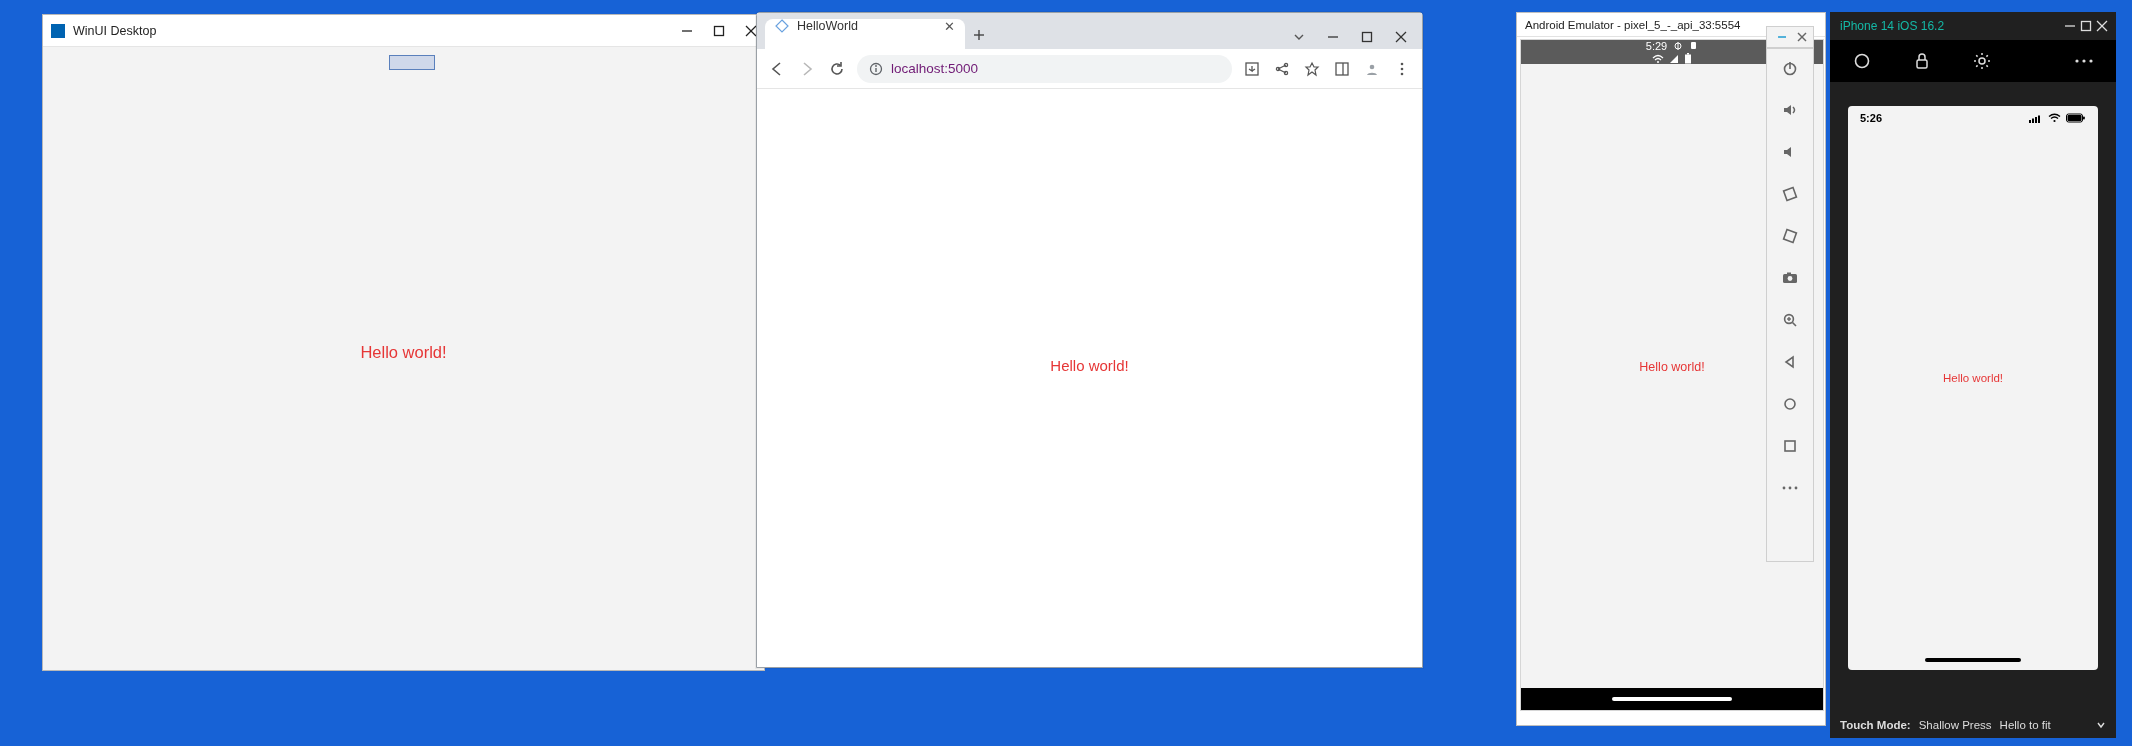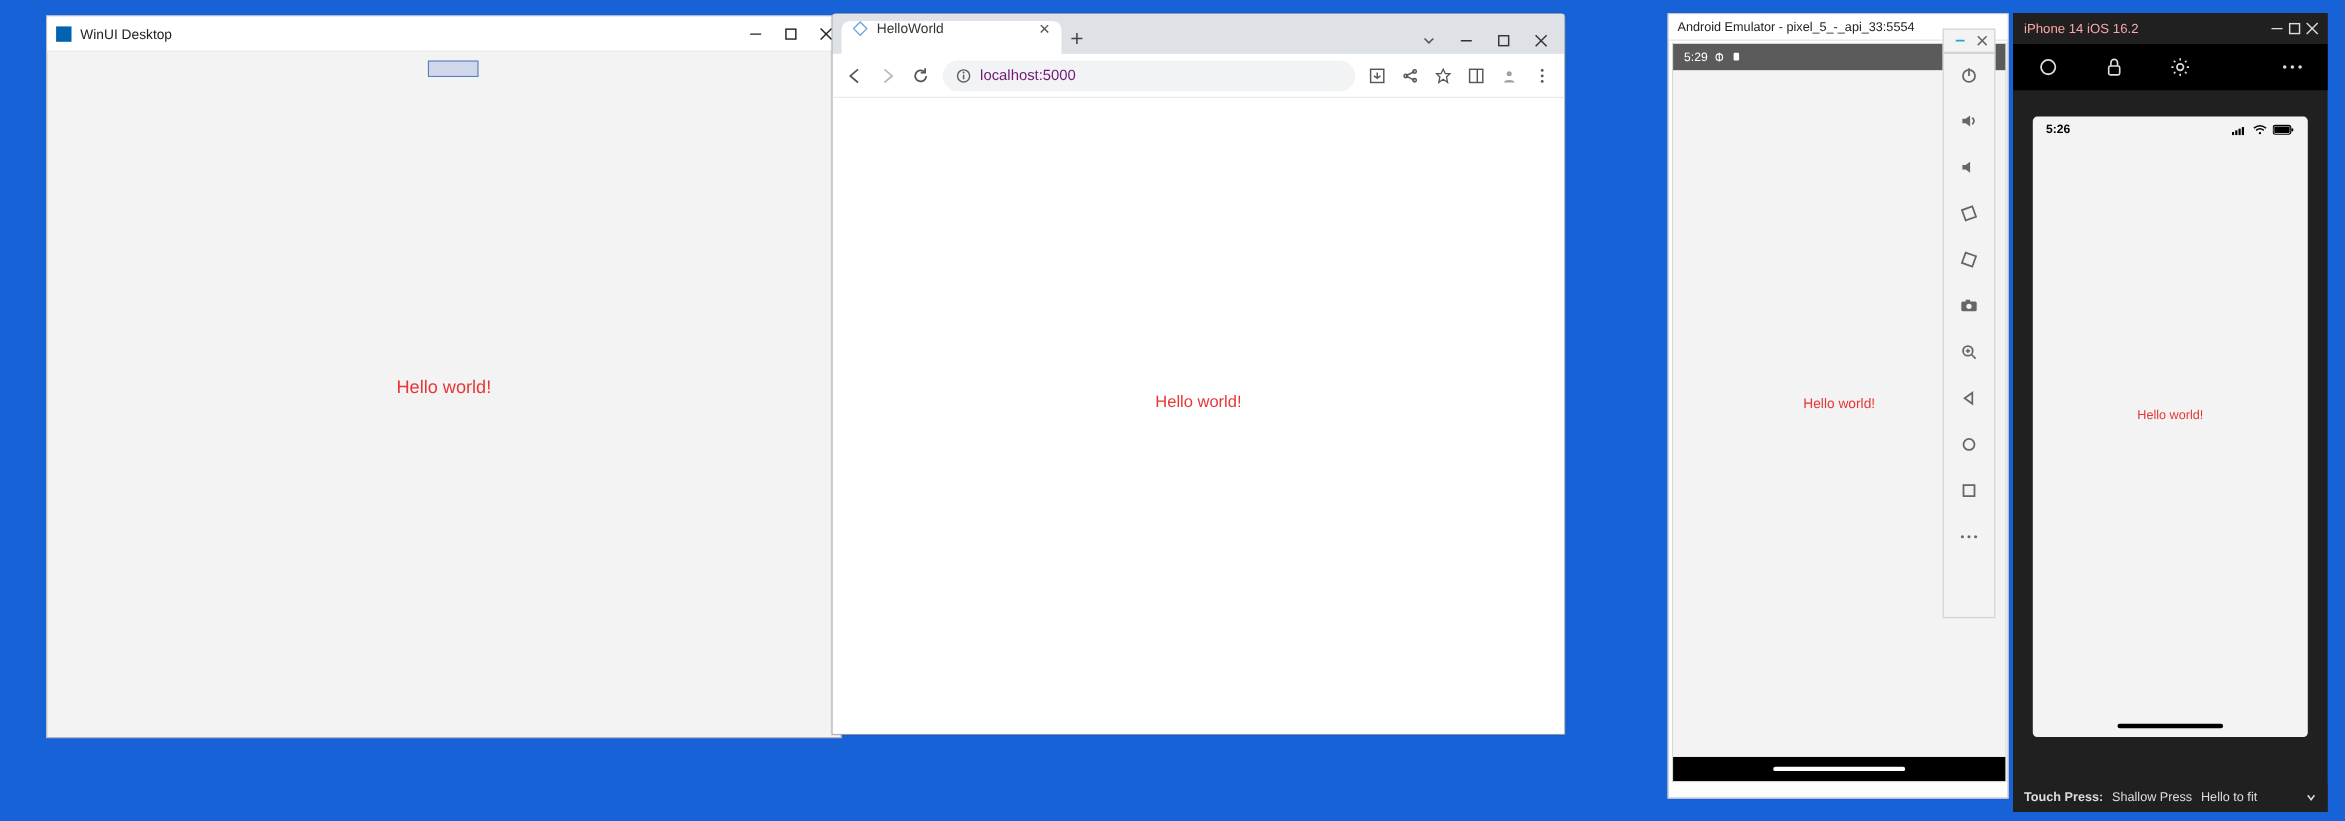--- a/index.html
+++ b/index.html
@@ -76,21 +76,21 @@
     height:24px; background:#fff; border-bottom:1px solid #e2e2e2;
     display:flex; align-items:center; padding:0 6px 0 8px;
   }
   .android-titlebar .title { font-size:11.5px; color:#222; flex:1; }
   .android-device {
     position:absolute; left:3px; top:26px; width:304px; height:672px;
     background:#f3f3f3; border:1px solid #d6d6d6;
   }
   .android-statusbar {
     height:24px; background:#5b5b5b; display:flex; align-items:center;
-    color:#fff; font-size:11px; padding:0 10px; justify-content:space-between;
+    color:#fff; font-size:11px; padding:0 10px; justify-content:space-between;flex-direction:column;
   }
   .android-statusbar .left { display:flex; gap:6px; align-items:center;}
   .android-statusbar .right { display:flex; gap:5px; align-items:center;}
   .android-body { position:relative; height:calc(100% - 24px - 22px); background:#f3f3f3;}
   .android-body .hello {
     position:absolute; left:50%; transform:translateX(-50%); top:296px;
     color:#e63636; font-size:12.5px;
   }
   .android-navbar {
     height:22px; background:#000; display:flex; justify-content:center; align-items:center;
@@ -108,21 +108,21 @@
     background:#f3f3f3; border:1px solid #cfcfcf; display:flex; align-items:center; justify-content:flex-end; padding-right:4px; gap:6px;
   }
   .st { width:22px; height:22px; color:#666; display:flex; align-items:center; justify-content:center;}
 
   
   .ios {
     position:absolute; left:1830px; top:12px; width:286px; height:726px;
     background:#202020;
   }
   .ios-titlebar {
-    height:28px; background:#202020; display:flex; align-items:center; color:#fca5a5;
+    height:28px; background:#202020; display:flex; align-items:center; color:#14b8a6;
     font-size:12px; padding:0 6px 0 10px; gap:0;
   }
   .ios-titlebar .title { flex:1; }
   .ios-titlebar .c { width:16px; height:16px; display:flex; align-items:center; justify-content:center; color:#ddd;}
   .ios-toolbar {
     height:42px; background:#000; display:flex; align-items:center; gap:40px;
     padding:0 22px; color:#ddd;
   }
   .ios-toolbar .spacer {flex:1;}
   .ios-toolbar .c {width:20px;height:20px;display:flex;align-items:center;justify-content:center;}
@@ -515,21 +515,21 @@
               </svg>
             </span>
         </div>
       </div>
       <div class="ios-body">
         <div class="hello">Hello world!</div>
         <div class="ios-homebar"></div>
       </div>
     </div>
     <div class="ios-footer">
-      <span class="lbl">Touch Press:</span>
+      <span class="lbl">Touch Mode:</span>
       <span class="val">Shallow Press</span>
       <span class="val">Hello to fit</span>
       <span class="chev">
           <svg width="10" height="10">
             <polyline points="2,3 5,7 8,3" fill="none" stroke="#ddd" stroke-width="1.4"></polyline>
           </svg>
         </span>
     </div>
   </div>
 

